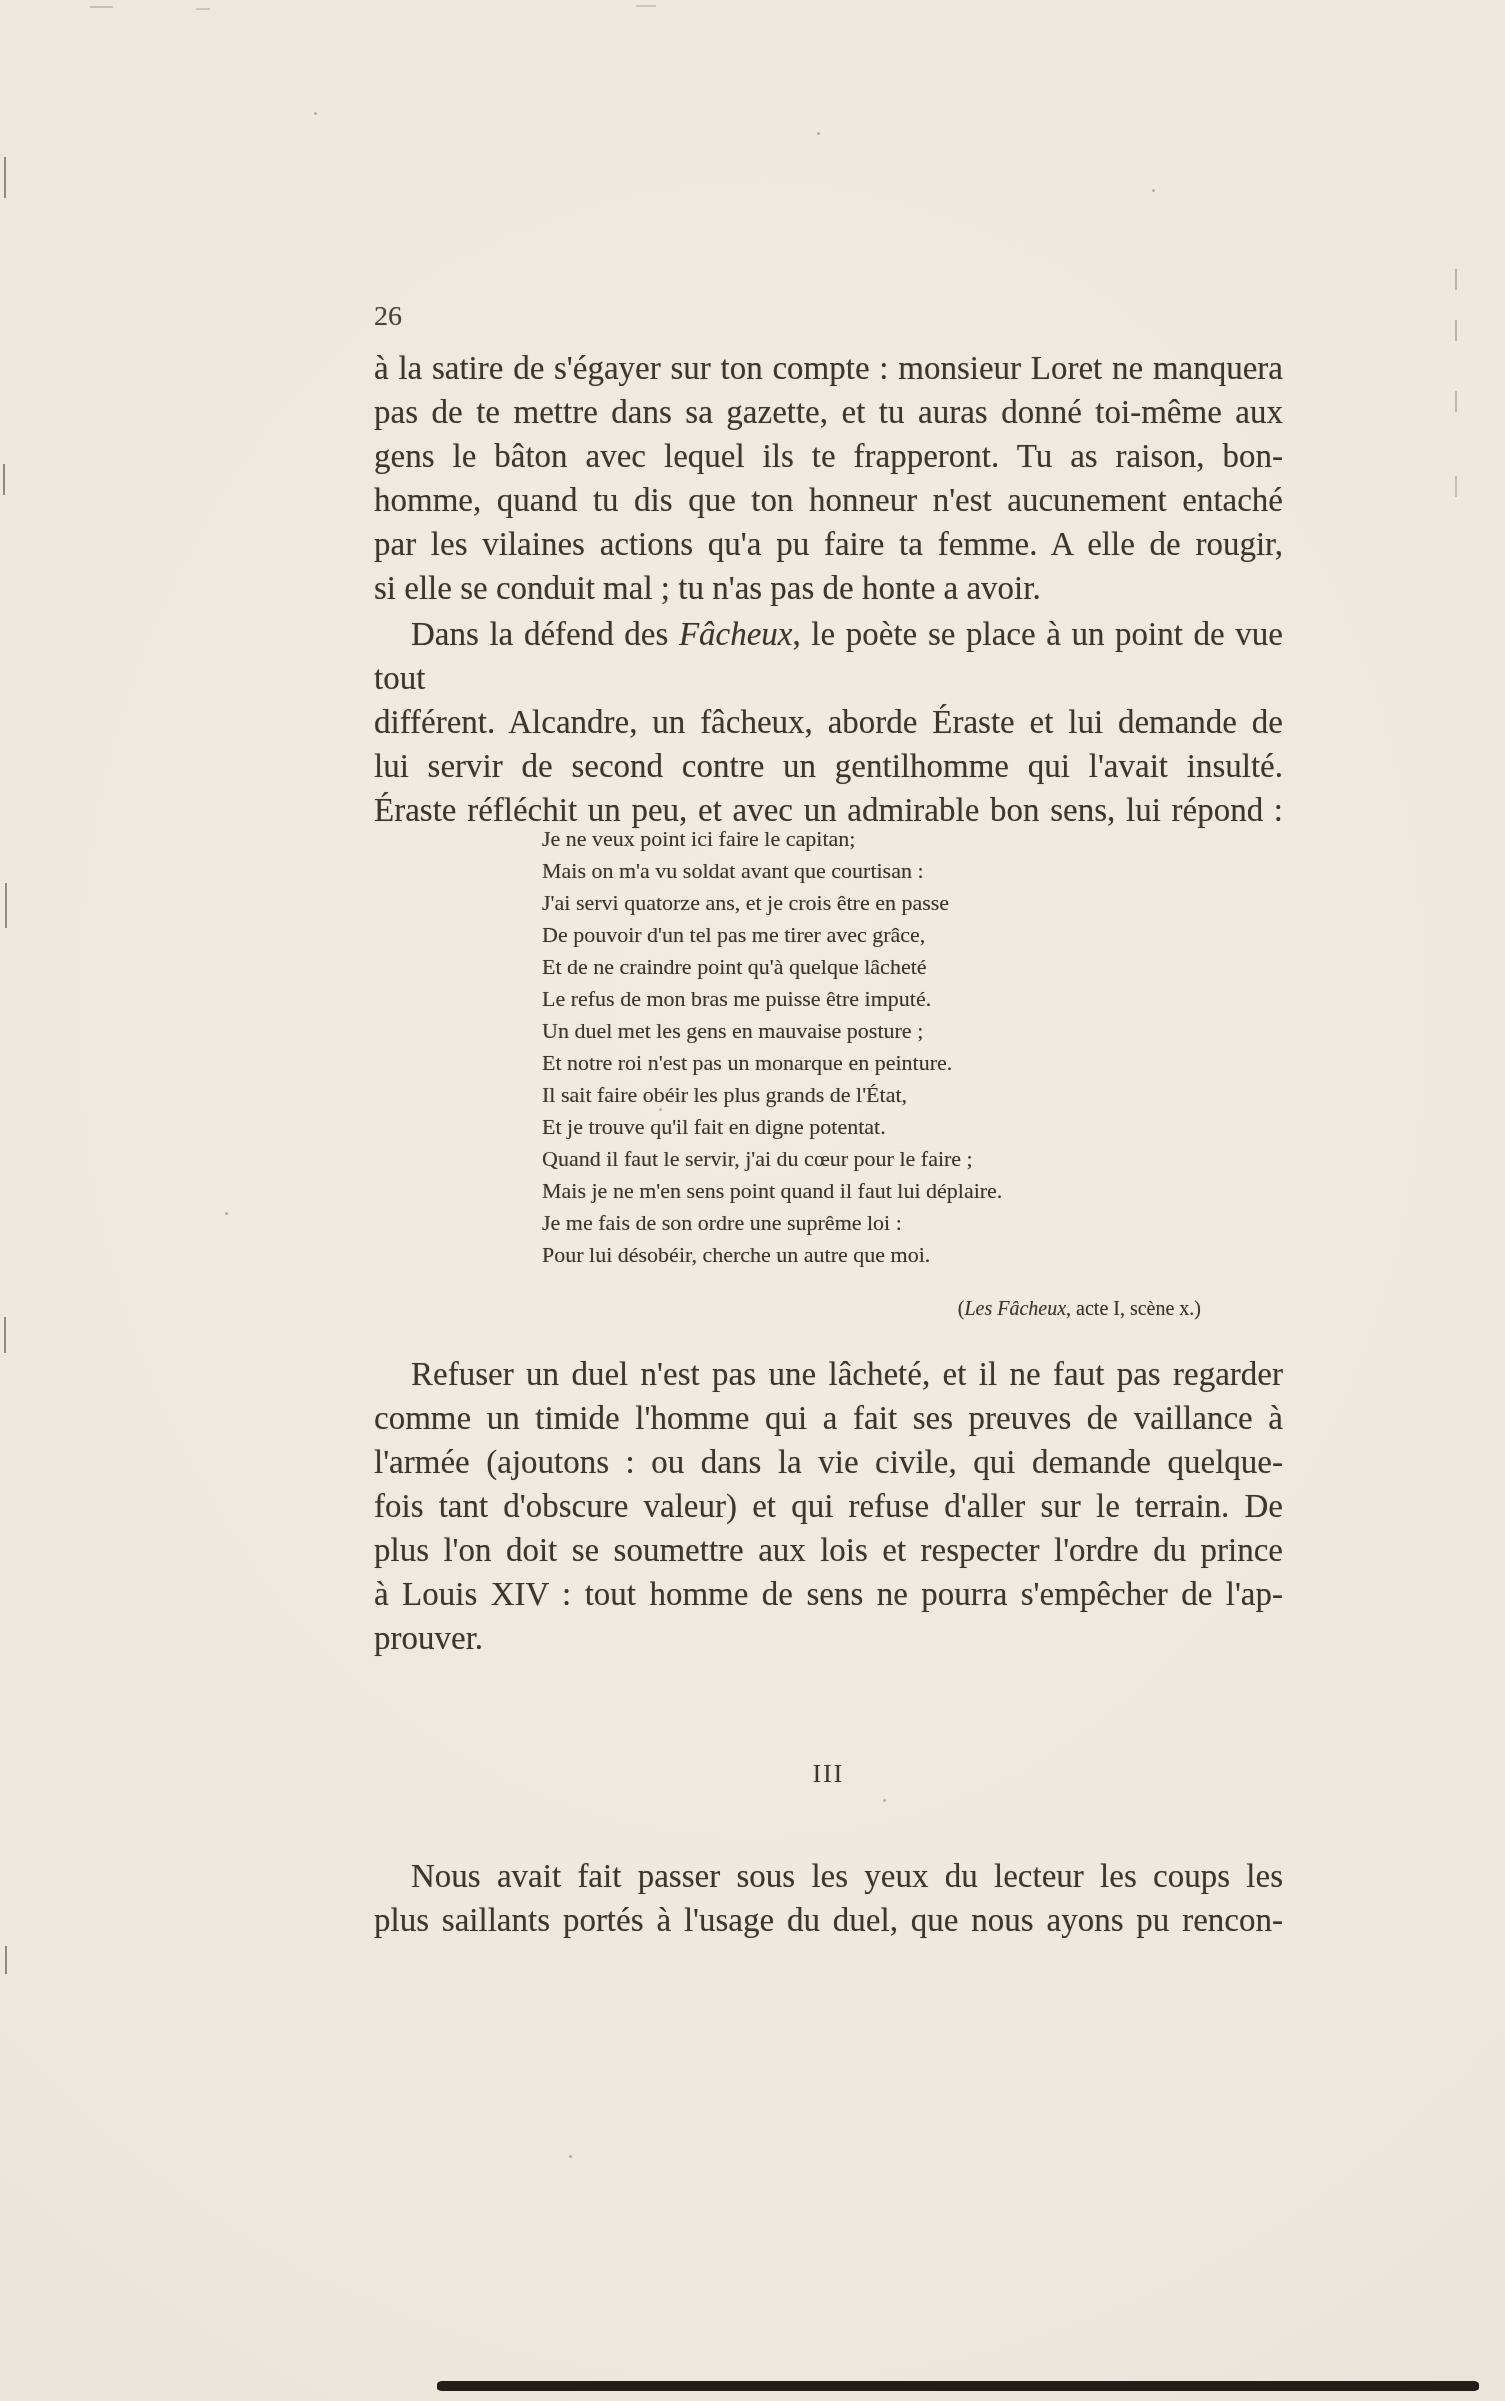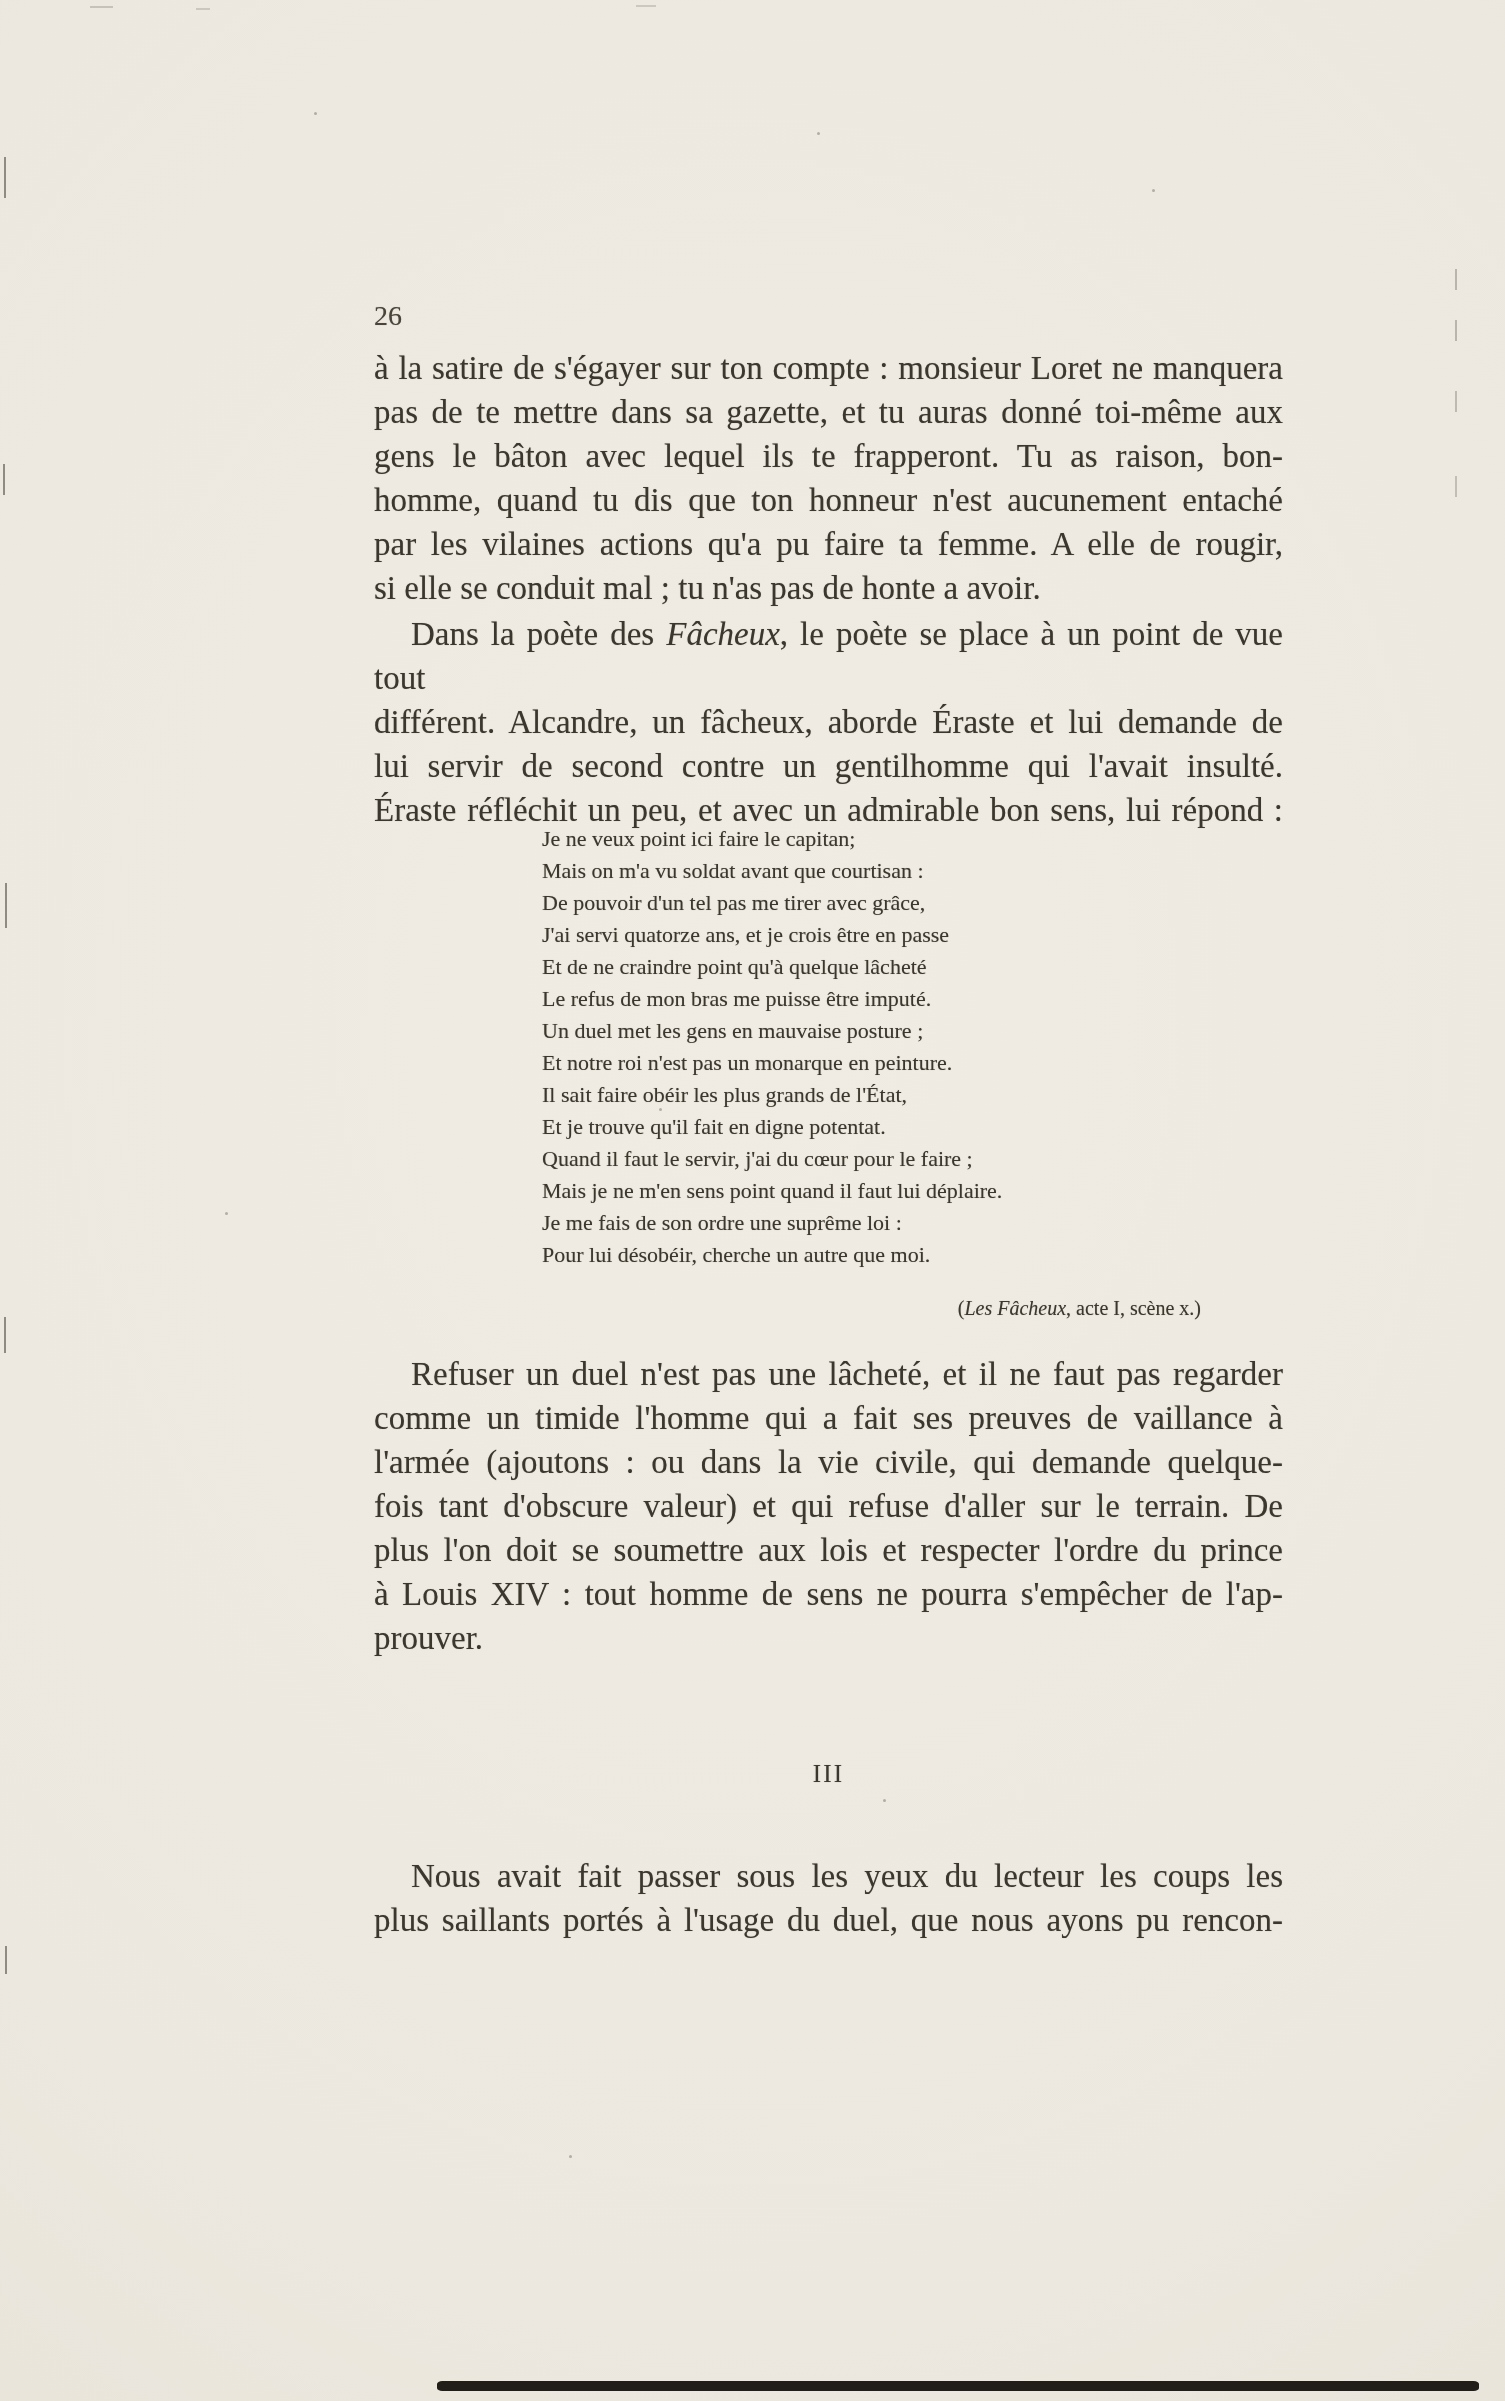--- a/index.html
+++ b/index.html
@@ -69,31 +69,31 @@
   <div class="block p1 txt">
     <div class="bline j">à la satire de s'égayer sur ton compte : monsieur Loret ne manquera</div>
     <div class="bline j">pas de te mettre dans sa gazette, et tu auras donné toi-même aux</div>
     <div class="bline j">gens le bâton avec lequel ils te frapperont. Tu as raison, bon-</div>
     <div class="bline j">homme, quand tu dis que ton honneur n'est aucunement entaché</div>
     <div class="bline j">par les vilaines actions qu'a pu faire ta femme. A elle de rougir,</div>
     <div class="bline">si elle se conduit mal ; tu n'as pas de honte a avoir.</div>
   </div>
 
   <div class="block p2 txt">
-    <div class="bline j first"><span>Dans la poète des </span><i>Fâcheux</i><span>, le poète se place à un point de vue tout</span></div>
+    <div class="bline j first"><span>Dans la défend des </span><i>Fâcheux</i><span>, le poète se place à un point de vue tout</span></div>
     <div class="bline j">différent. Alcandre, un fâcheux, aborde Éraste et lui demande de</div>
     <div class="bline j">lui servir de second contre un gentilhomme qui l'avait insulté.</div>
     <div class="bline j">Éraste réfléchit un peu, et avec un admirable bon sens, lui répond :</div>
   </div>
 
   <div class="verse txt">
     <div class="vline">Je ne veux point ici faire le capitan;</div>
     <div class="vline">Mais on m'a vu soldat avant que courtisan :</div>
+    <div class="vline">J'ai servi quatorze ans, et je crois être en passe</div>
     <div class="vline">De pouvoir d'un tel pas me tirer avec grâce,</div>
-    <div class="vline">J'ai servi quatorze ans, et je crois être en passe</div>
     <div class="vline">Et de ne craindre point qu'à quelque lâcheté</div>
     <div class="vline">Le refus de mon bras me puisse être imputé.</div>
     <div class="vline">Un duel met les gens en mauvaise posture ;</div>
     <div class="vline">Et notre roi n'est pas un monarque en peinture.</div>
     <div class="vline">Il sait faire obéir les plus grands de l'État,</div>
     <div class="vline">Et je trouve qu'il fait en digne potentat.</div>
     <div class="vline">Quand il faut le servir, j'ai du cœur pour le faire ;</div>
     <div class="vline">Mais je ne m'en sens point quand il faut lui déplaire.</div>
     <div class="vline">Je me fais de son ordre une suprême loi :</div>
     <div class="vline">Pour lui désobéir, cherche un autre que moi.</div>

